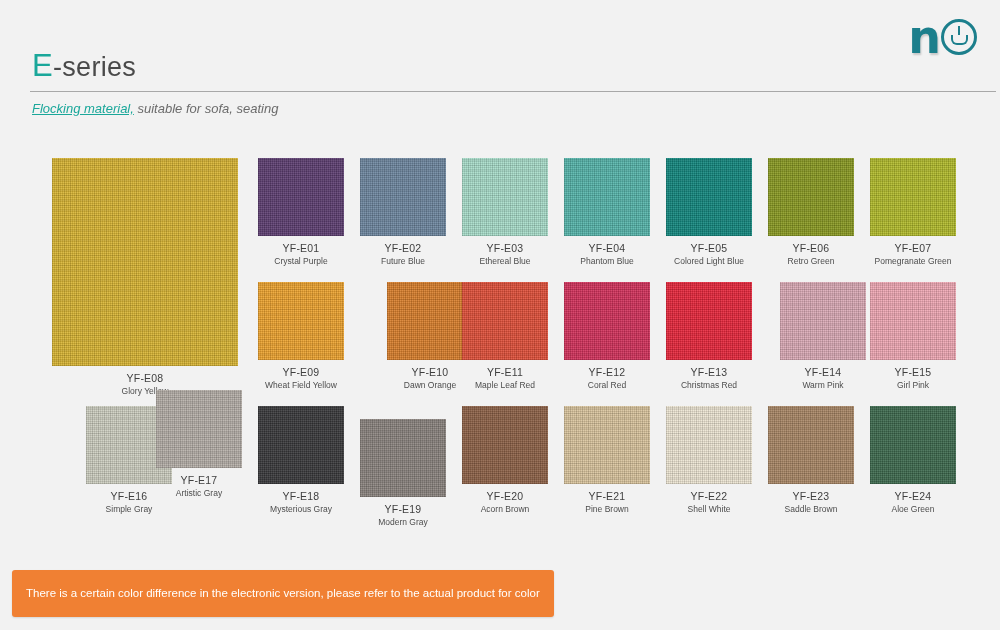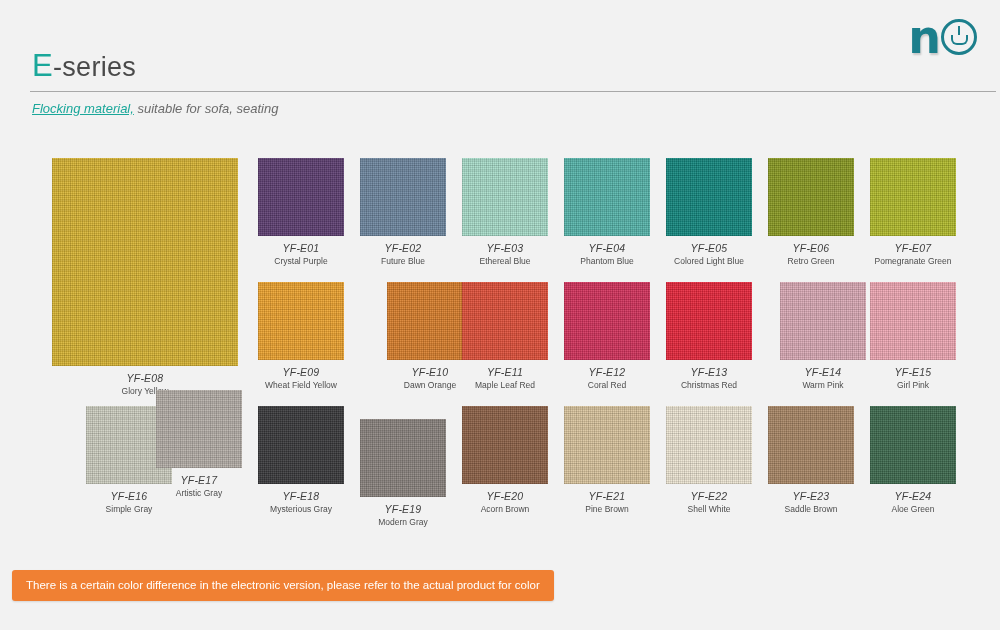--- a/index.html
+++ b/index.html
@@ -72,33 +72,33 @@
   }
   .chip:after{
     content:"";position:absolute;inset:0;
     background-image:
       repeating-linear-gradient(0deg,rgba(0,0,0,.06) 0px,rgba(0,0,0,.06) 1px,transparent 1px,transparent 5px),
       repeating-linear-gradient(90deg,rgba(0,0,0,.06) 0px,rgba(0,0,0,.06) 1px,transparent 1px,transparent 6px);
   }
 
   .code{
     text-align:center;font-size:10.5px;color:#3f3f3f;
-    margin-top:6px;letter-spacing:.2px;white-space:nowrap;font-style:italic;
+    margin-top:6px;letter-spacing:.2px;white-space:nowrap;
   }
   .name{
     text-align:center;font-size:8.5px;color:#4d4d4d;
     margin-top:2px;white-space:nowrap;
   }
 
   
   .notice{
     position:absolute;left:12px;top:570px;
     height:23px;line-height:23px;
     background:#f08033;color:#ffffff;
-    font-size:11.5px;padding:4px 14px;
+    font-size:11.5px;padding:12px 14px;
     border-radius:3px;white-space:nowrap;
     box-shadow:0 1px 2px rgba(0,0,0,.12);
   }
 </style>
 </head>
 <body>
 
 <div class="header">
   <div class="brand">
       <span>n</span>

